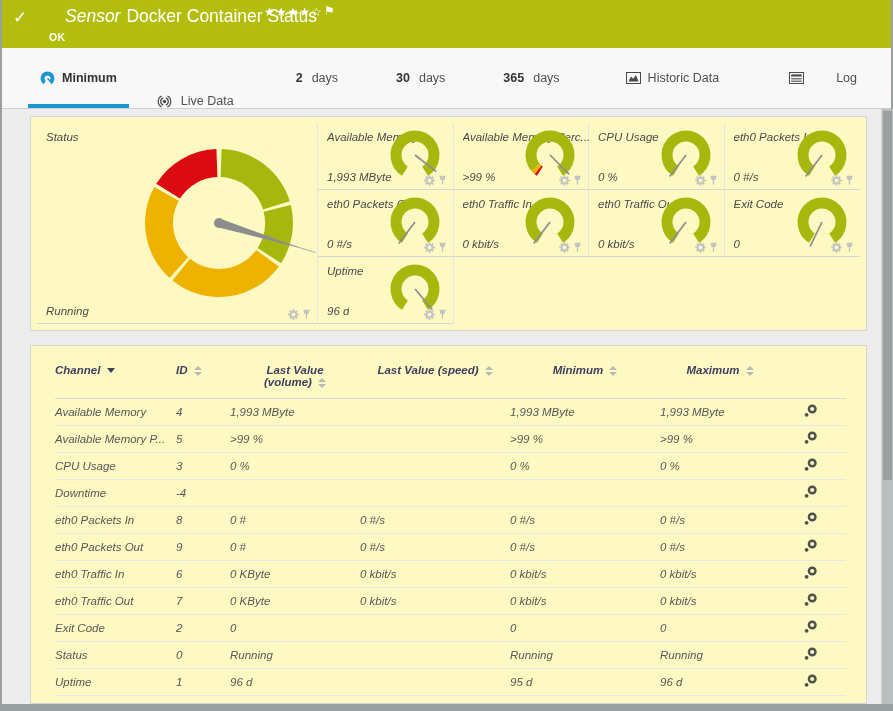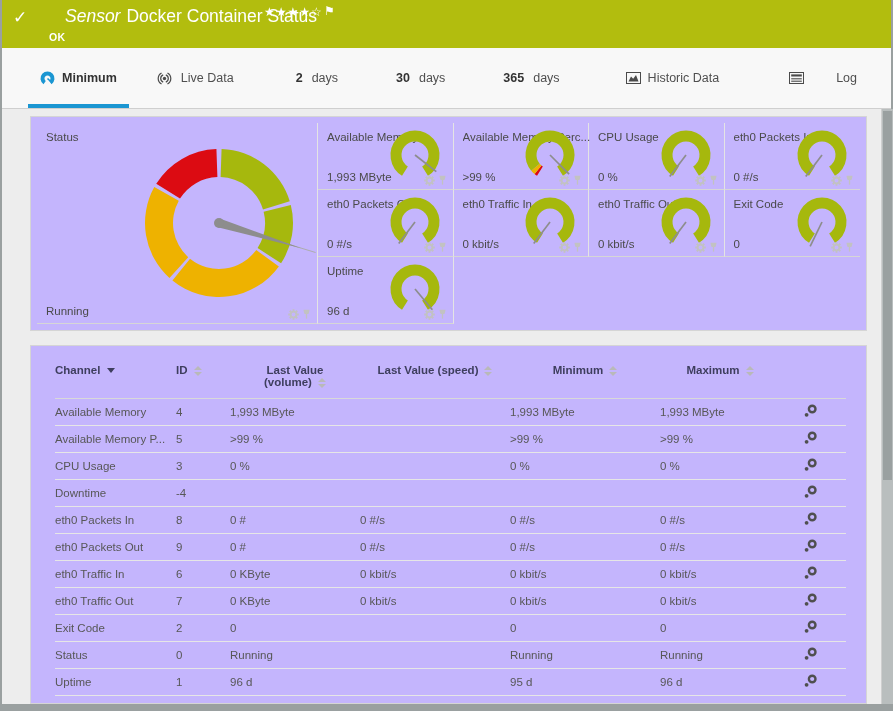--- a/index.html
+++ b/index.html
@@ -30,21 +30,21 @@
   .tab{display:flex;align-items:center;gap:7px;font-size:12.5px;color:#4f4f4f;cursor:pointer;
        padding:0 12px;position:relative;white-space:nowrap;}
   .tab .num{font-weight:bold;color:#333;margin-right:2px;}
   .tab.active{color:#333;font-weight:bold;}
   .tab.active::after{content:"";position:absolute;left:0;right:0;bottom:0;height:4px;background:#1b96d2;}
   .tab-sep{width:1px;background:#d8d8d8;margin:10px 10px;}
   .tab svg{display:block;}
 
   
   .content{position:relative;margin-left:2px;padding-top:7px;}
-  .panel{background:#c4b5fd;border:1px solid #d5d5d5;margin:0 26px 0 28px;box-sizing:border-box;}
+  .panel{background:#fef9c3;border:1px solid #d5d5d5;margin:0 26px 0 28px;box-sizing:border-box;font-style:italic;}
 
   
   .gauge-grid{display:grid;grid-template-columns:281px 1fr 1fr 1fr 1fr;grid-auto-rows:67px;padding:6px 6px;}
   .gcell{position:relative;overflow:visible;}
   .gcell.bordered{border-bottom:1px solid #d6d6d6;}
   .gcell.vline{border-right:1px solid #e4e4e4;}
   .big-cell{grid-row:1/4;position:relative;border-bottom:1px solid #d6d6d6;border-right:1px solid #e4e4e4;}
   .big-cell .glabel{position:absolute;left:8px;top:10px;}
   .big-cell .gvalue{position:absolute;left:8px;bottom:7px;}
   .glabel,.gvalue{font-size:11.5px;color:#4a4a4a;white-space:nowrap;overflow:hidden;max-width:128px;}
@@ -82,21 +82,21 @@
 </div>
 
 <div class="tabs" id="tabs">
     <div class="tab active" style="margin-right: 14px;">
       <svg width="15" height="15" viewBox="0 0 15 15" style="overflow: visible;">
         <path d="M4.63 11.60 A5 5 0 1 1 10.37 11.60" fill="none" stroke="#1b96d2" stroke-width="4"></path>
         <line x1="7.5" y1="7.5" x2="12.326934430686524" y2="12.00118917641249" stroke="#1b96d2" stroke-width="1.6"></line>
       </svg>
       <span>Minimum</span>
     </div>
-    <div class="tab" style="margin-right: 38px;">
+    <div class="tab" style="margin-right: 38px; align-items: flex-end;">
       <svg width="19" height="13" viewBox="0 0 19 13" style="overflow: visible;">
         <circle cx="9.5" cy="6.5" r="1.7" fill="#4a4a4a"></circle>
         <path d="M8.20 10.07 A3.8 3.8 0 0 1 8.20 2.93" fill="none" stroke="#4a4a4a" stroke-width="1.2"></path>
         <path d="M6.54 12.06 A6.3 6.3 0 0 1 6.54 0.94" fill="none" stroke="#4a4a4a" stroke-width="1.2"></path>
         <path d="M10.80 2.93 A3.8 3.8 0 0 1 10.80 10.07" fill="none" stroke="#4a4a4a" stroke-width="1.2"></path>
         <path d="M12.46 0.94 A6.3 6.3 0 0 1 12.46 12.06" fill="none" stroke="#4a4a4a" stroke-width="1.2"></path>
       </svg>
       <span>Live Data</span>
     </div>
     <div class="tab" style="margin-right: 34px;">

